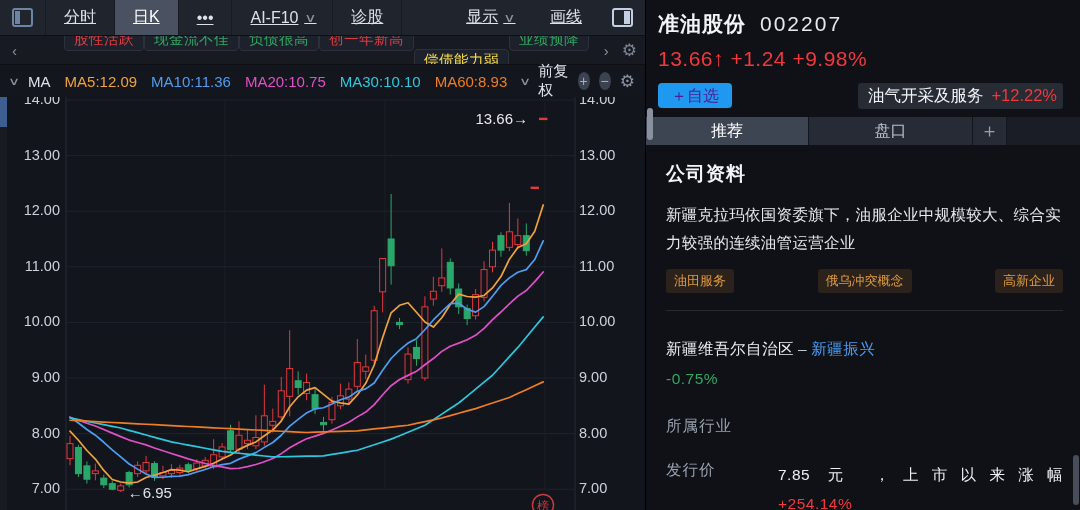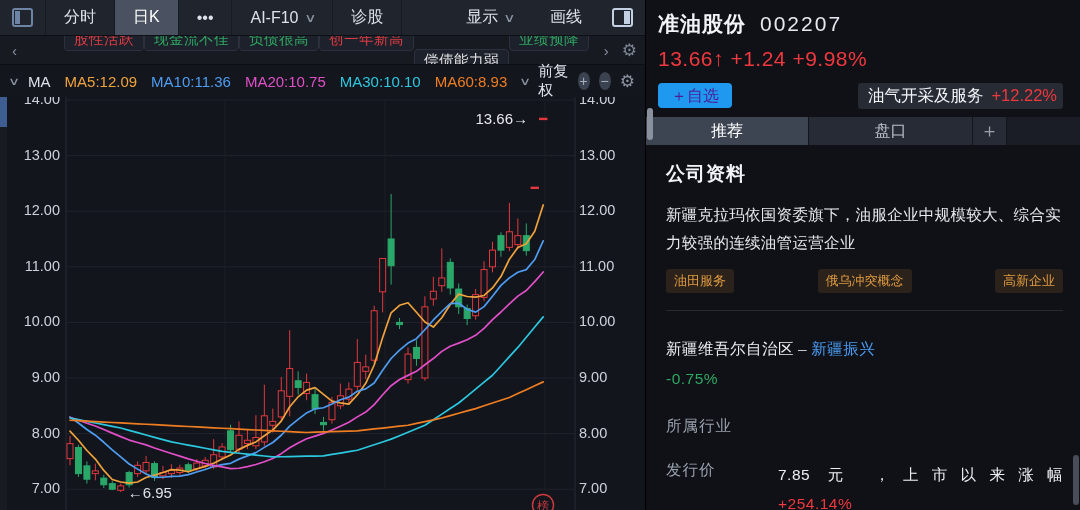--- a/index.html
+++ b/index.html
@@ -4,21 +4,21 @@
 <style>
   html,body{margin:0;padding:0;background:#0b0d12;}
   body{width:1080px;height:510px;overflow:hidden;font-family:"Liberation Sans","DejaVu Sans",sans-serif;
        -webkit-font-smoothing:antialiased;color:#e6e9ef;}
   #app{position:relative;width:1080px;height:510px;background:#12151c;}
 
   
   .left-panel{position:absolute;left:0;top:0;width:645px;height:510px;background:#12151c;}
   .toolbar{display:flex;height:35px;background:#20242d;border-bottom:1px solid #0d0f14;align-items:stretch;}
   .tb-cell{display:flex;align-items:center;justify-content:center;padding:0 18px;font-size:16px;
-           color:#dde2ea;border-right:1px solid #171a22;cursor:default;white-space:nowrap;}
+           color:#dde2ea;border-right:1px solid #171a22;cursor:default;white-space:nowrap;text-decoration:underline;}
   .tb-cell.active{background:#4a5160;color:#fff;}
   .tb-cell .chev{color:#8b93a2;font-size:12px;margin-left:7px;transform:scaleX(1.4);}
   .icon-cell{padding:0 12px;}
   .panel-icon{width:17px;height:15px;border:2px solid #6d84a5;border-radius:3px;position:relative;display:inline-block;}
   .panel-icon.left::after{content:"";position:absolute;left:1px;top:1px;bottom:1px;width:5px;background:#6d84a5;}
   .panel-icon.right{border-color:#c3cfe2;}
   .panel-icon.right::after{content:"";position:absolute;right:1px;top:1px;bottom:1px;width:6px;background:#c3cfe2;}
   .tb-spacer{flex:1;border:none;}
 
   .tag-bar{display:flex;height:28px;background:#171a21;border-bottom:1px solid #0d0f14;
@@ -112,21 +112,21 @@
       </div>
     </div>
 
     <div class="tag-bar">
       <span class="tag-nav">‹</span>
       <div class="tag-list">
           <div class="tag" style="color: rgb(224, 59, 65);">股性活跃</div>
           <div class="tag" style="color: rgb(47, 168, 98);">现金流不佳</div>
           <div class="tag" style="color: rgb(47, 168, 98);">负债很高</div>
           <div class="tag" style="color: rgb(224, 59, 65);">创一年新高</div>
-          <div class="tag" style="color: #e5e5e5; margin-top: 21px;">偿债能力弱</div>
+          <div class="tag" style="color: #fde047; margin-top: 21px;">偿债能力弱</div>
           <div class="tag" style="color: rgb(47, 168, 98);">业绩预降</div>
         </div>
       <span class="tag-nav">›</span>
       <span class="tag-gear">⚙</span>
     </div>
 
     <div class="ma-bar">
       <span class="ma-collapse">∨</span>
       <span class="ma-title">MA</span>
       <span id="ma-values" style="display:flex;gap:14px;">

